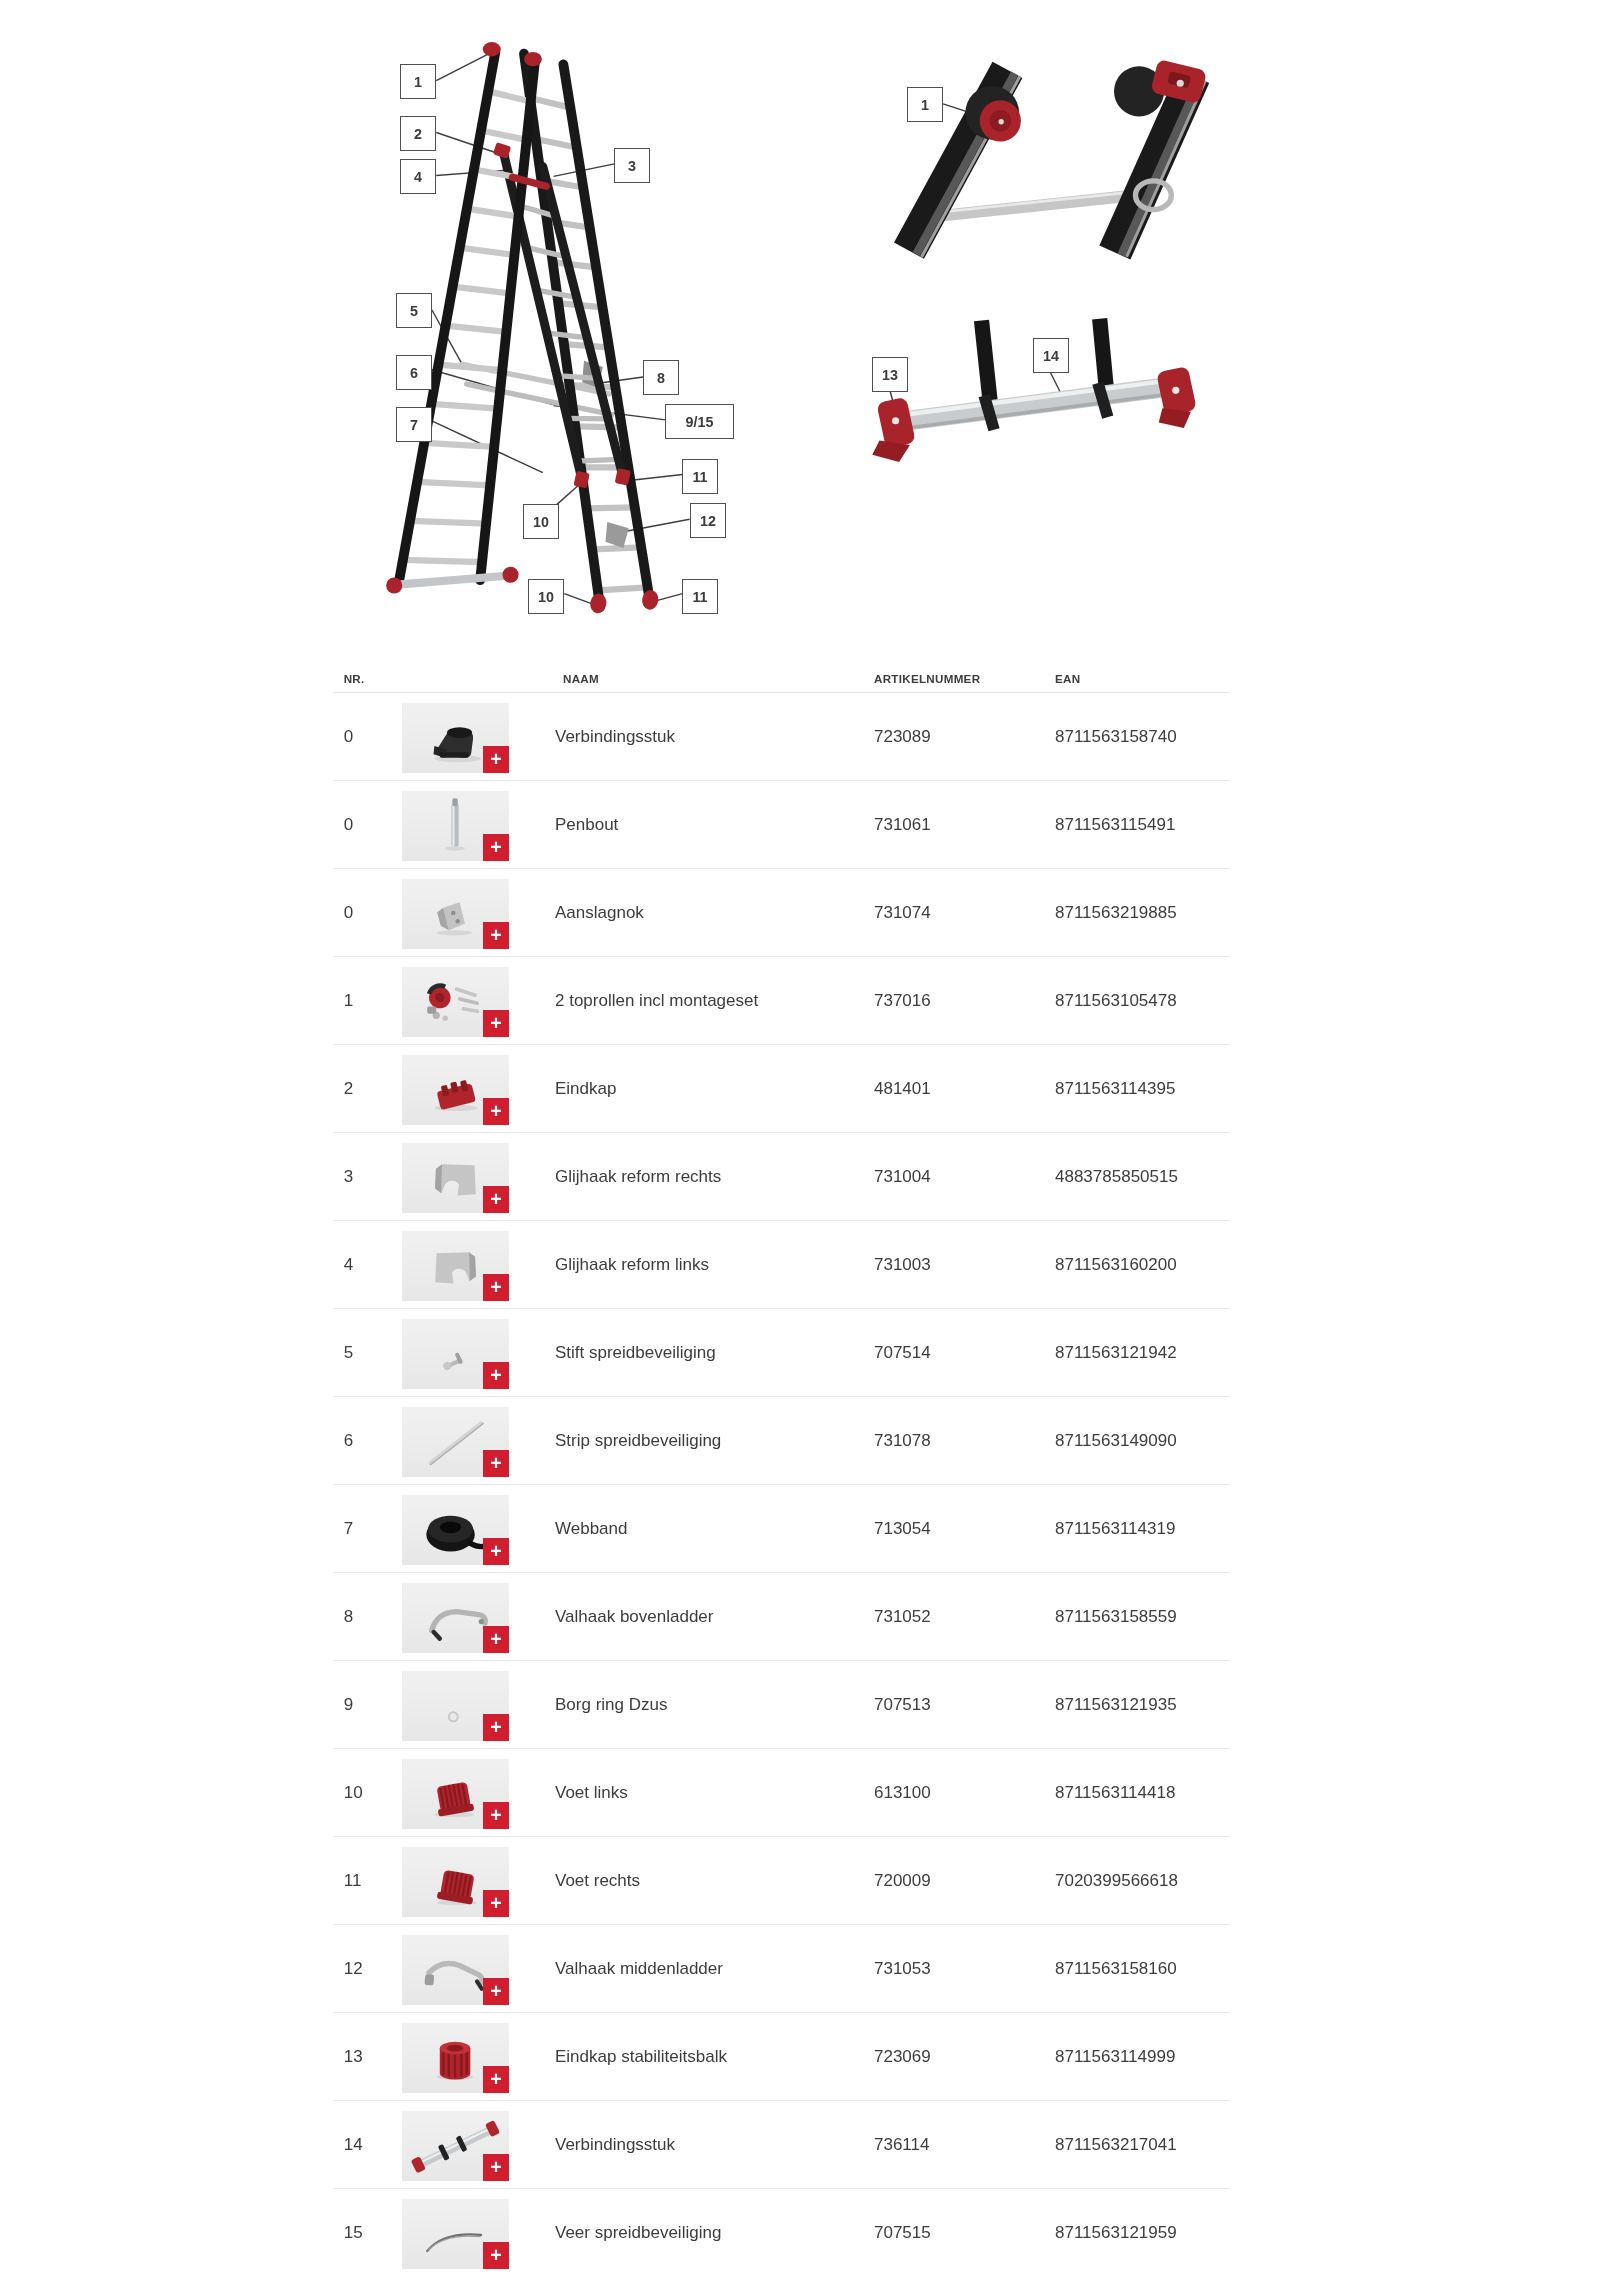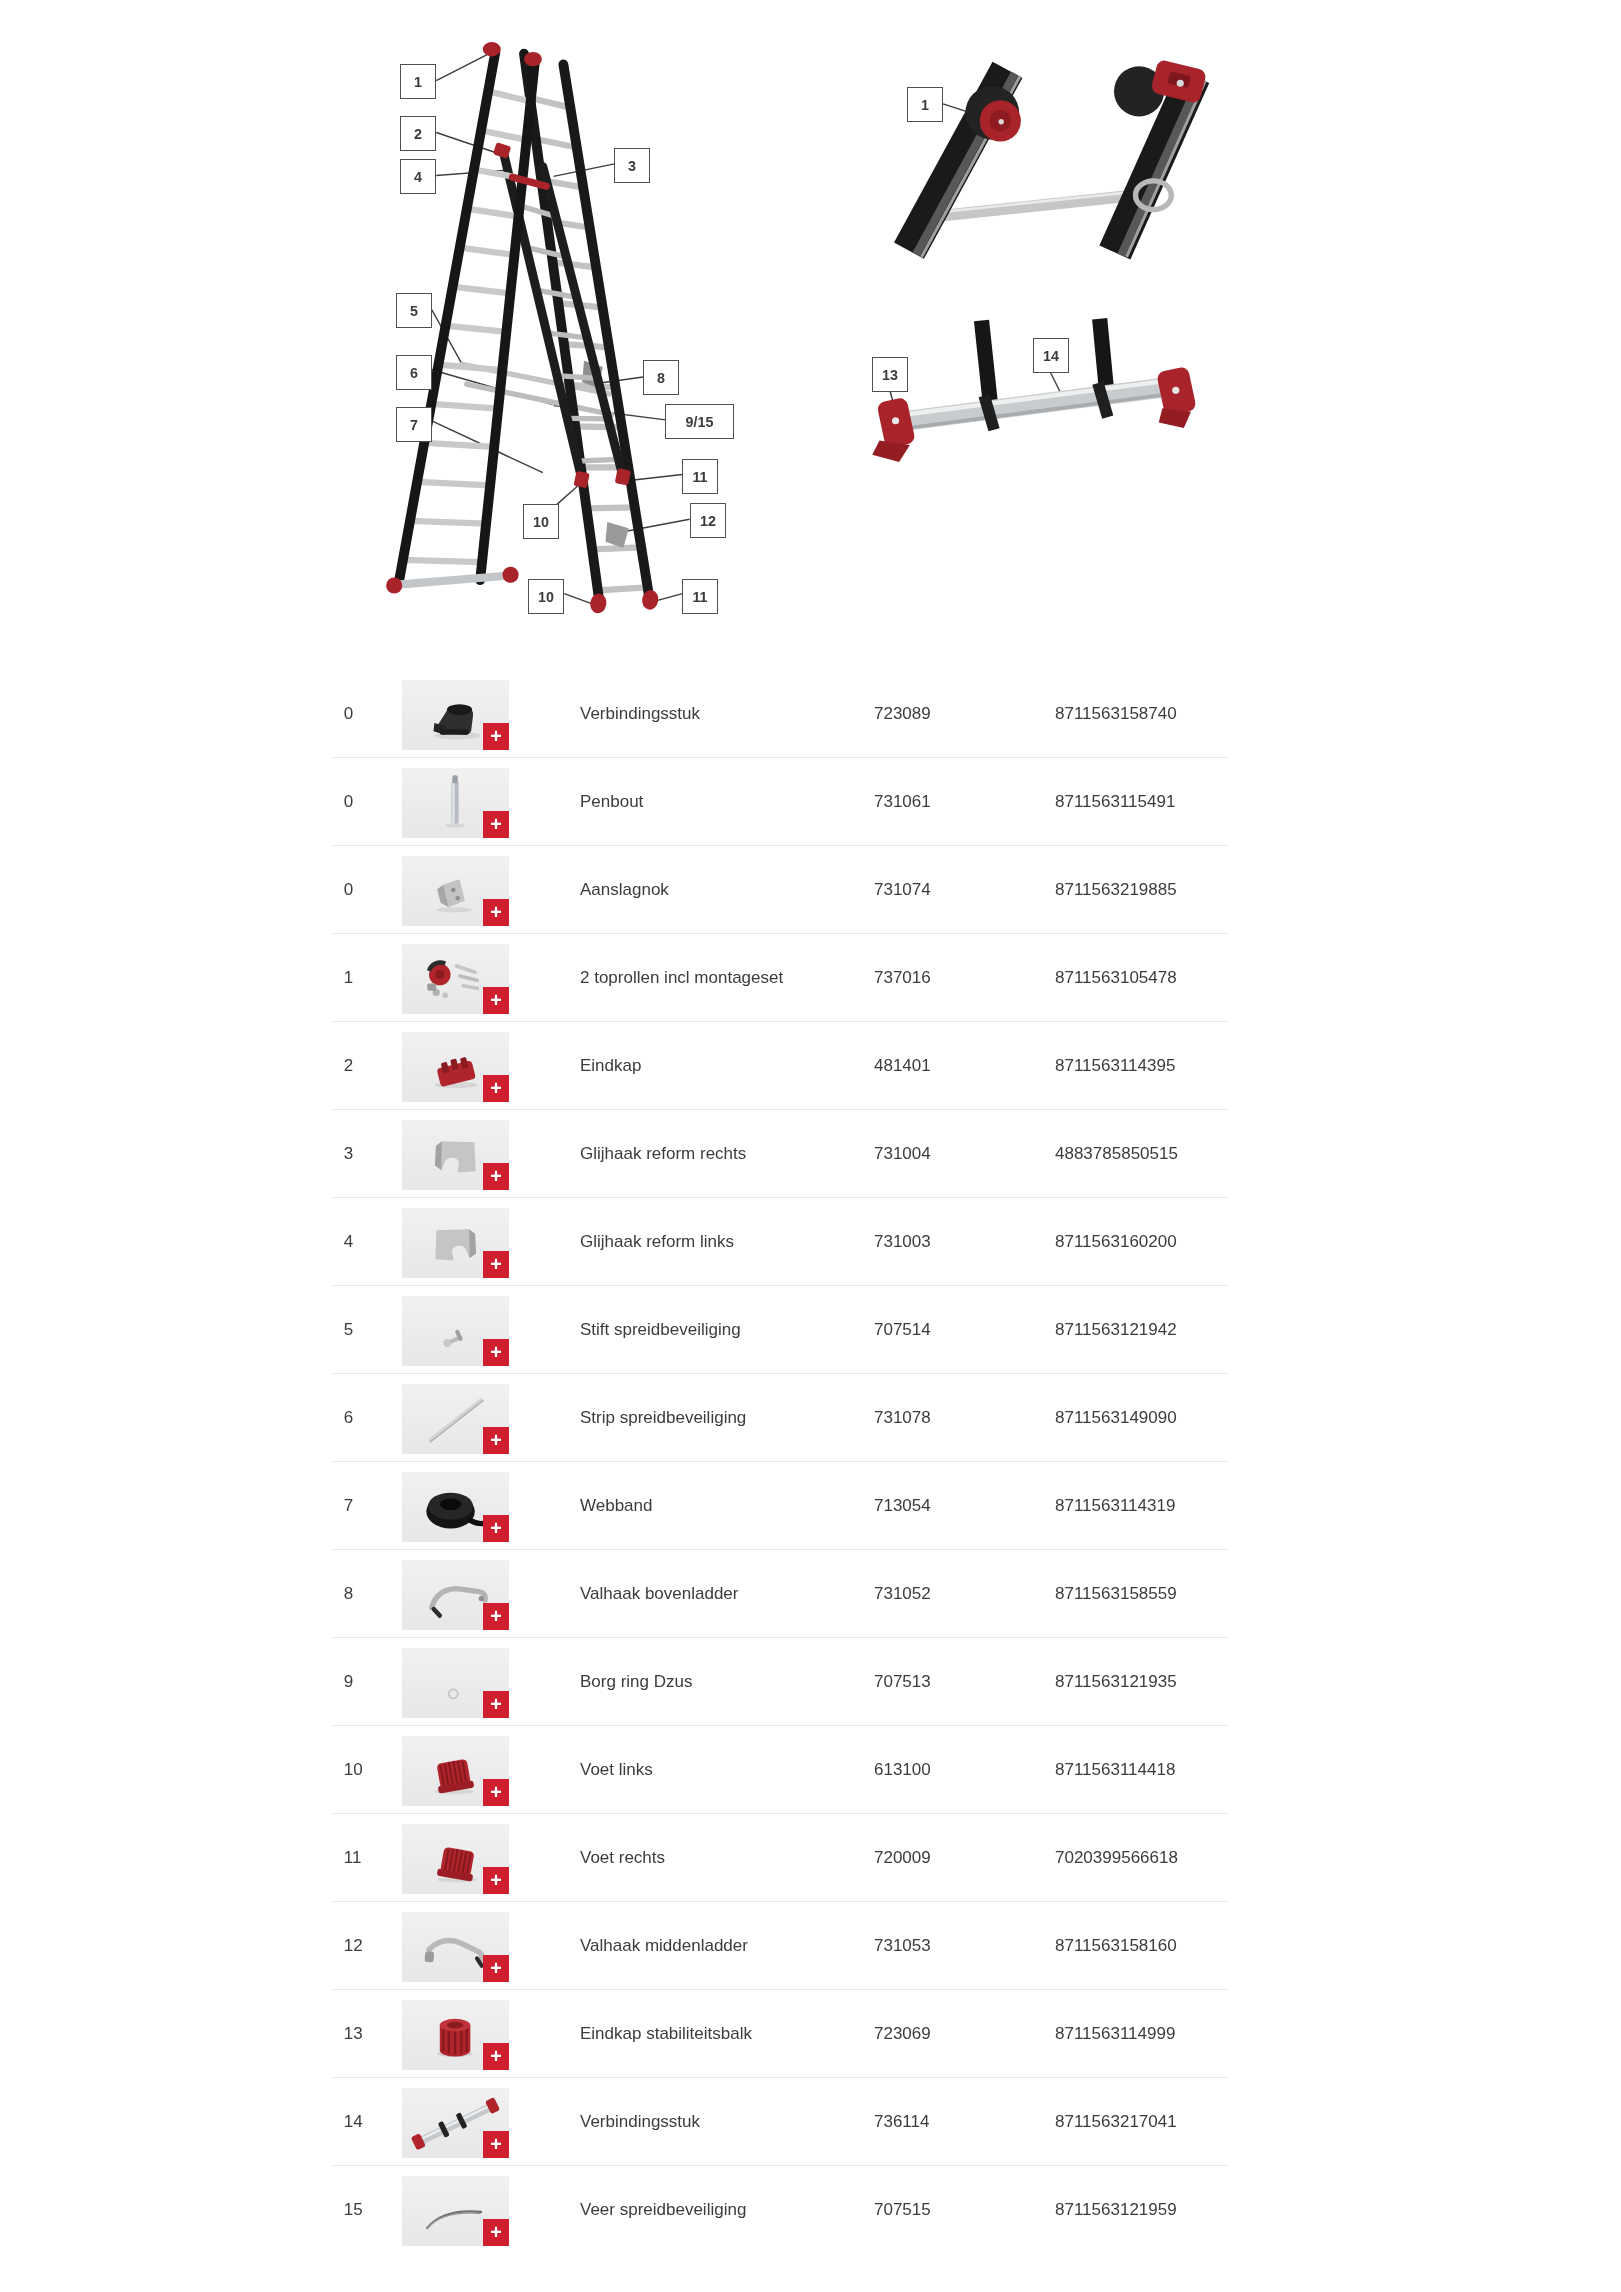--- a/index.html
+++ b/index.html
@@ -14,21 +14,21 @@
     border:1.8px solid #4f4f4f;display:flex;align-items:center;justify-content:center;
     font-size:14.3px;font-weight:600;color:#3b3b3b;padding:0 5.4px;
   }
   .ptable{position:absolute;left:333px;top:670px;width:896px;}
   .thead{position:relative;height:22.4px;border-bottom:1.8px solid #e3e3e3;}
   .thead span{position:absolute;top:1.8px;font-size:11.6px;font-weight:700;letter-spacing:0.3px;color:#3c3c3b;}
   .th-nr{left:10.7px}.th-naam{left:230px}.th-art{left:541px}.th-ean{left:722px}
   .row{position:relative;height:87px;border-bottom:0.9px solid #e7e7e7;font-size:17px;}
   .row:last-child{border-bottom:none;}
   .cell{position:absolute;top:50%;transform:translateY(-50%);white-space:nowrap;color:#3c3c3b;}
-  .c-nr{left:10.7px}.c-naam{left:247px}.c-art{left:541px}.c-ean{left:722px}
+  .c-nr{left:10.7px}.c-naam{left:222px}.c-art{left:541px}.c-ean{left:722px}
   .thumb{position:absolute;left:69px;top:9.9px;width:107px;height:70px;
     background:linear-gradient(180deg,#f1f1f1,#e7e7e7);}
   .thumb > svg{position:absolute;left:0;top:0;}
   .plus{
     position:absolute;right:0;bottom:0;width:26px;height:27px;background:#cf1f2e;color:#ffffff;
     display:flex;align-items:center;justify-content:center;font-size:19.7px;font-weight:700;
     line-height:1;cursor:pointer;user-select:none;
   }
 </style>
 </head>
@@ -182,20 +182,26 @@
       <div class="callout" style="left: 690px; top: 503px;">12</div>
       <div class="callout" style="left: 528px; top: 579px;">10</div>
       <div class="callout" style="left: 682px; top: 579px;">11</div>
       <div class="callout" style="left: 907px; top: 87px;">1</div>
       <div class="callout" style="left: 872px; top: 357px;">13</div>
       <div class="callout" style="left: 1033px; top: 338px;">14</div>
     </div>
 </div>
 
 <div class="ptable">
+  <div class="thead">
+    <span class="th-nr">NR.</span>
+    <span class="th-naam">NAAM</span>
+    <span class="th-art">ARTIKELNUMMER</span>
+    <span class="th-ean">EAN</span>
+  </div>
   <div>
       <div class="row">
         <span class="cell c-nr">0</span>
         <div class="thumb">
           <svg viewBox="0 0 119 78" width="107" height="70">
             <ellipse cx="62" cy="62" rx="26" ry="4" fill="rgba(0,0,0,0.08)"></ellipse>
             <path d="M40 50 L50 34 Q53 30 59 30 L74 32 Q80 33 79 40 L77 56 Q76 61 70 61 L46 59 Q39 57 40 50 Z" fill="#2e2e2e"></path>
             <ellipse cx="64" cy="33" rx="14" ry="6" fill="#191919"></ellipse>
             <path d="M36 48 L50 52 L48 61 L35 57 Z" fill="#242424"></path>
             <rect x="42" y="55" width="32" height="6" rx="2" fill="#1c1c1c"></rect>

